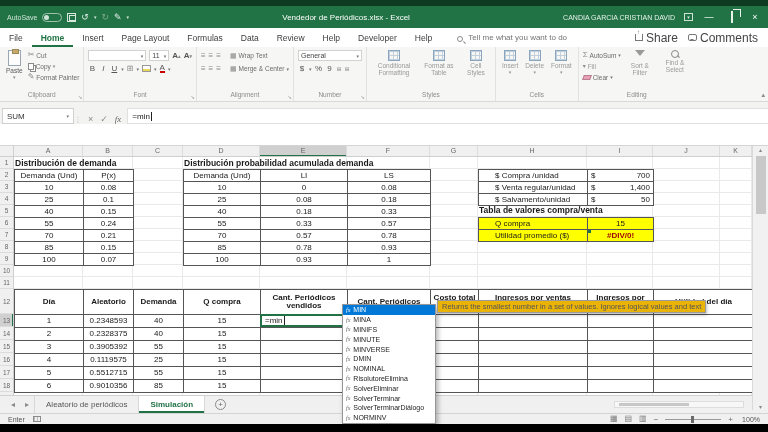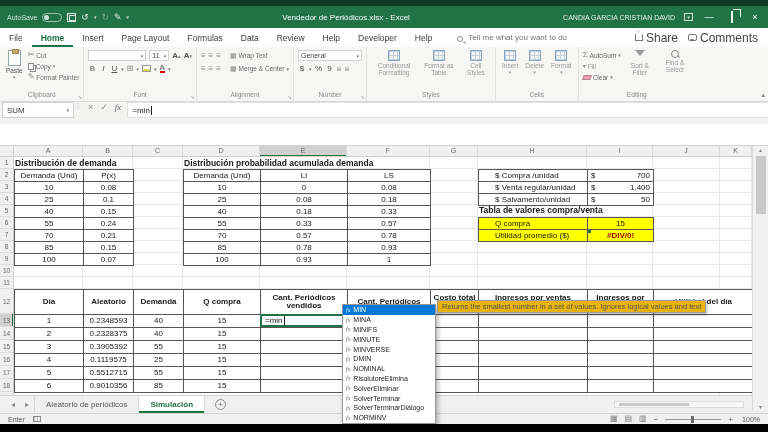--- a/index.html
+++ b/index.html
@@ -56,21 +56,21 @@
   .bi{font-size:8px;color:#555;width:8px;text-align:center}
   .u-l{text-decoration:underline}
   .i-fill{width:9px;height:7px;border:1px solid #999;background:linear-gradient(#fff 60%,#e9d75a 60%)}
   .i-fcolor{font-size:8px;color:#555;border-bottom:2px solid #c00;line-height:1;height:9px}
   .i-gridbox{width:12px;height:11px;border:1px solid #8aa5c0;background:repeating-linear-gradient(0deg,#c3cfdb 0 1px,transparent 1px 4px),repeating-linear-gradient(90deg,#c3cfdb 0 1px,transparent 1px 4px)}
   .i-funnel{width:0;height:0;border:5px solid transparent;border-top:6px solid #9a9a9a}
   .i-eraser{width:8px;height:5px;background:#e8a0b4;transform:skewX(-20deg);border:1px solid #b97d92}
   .dim-t{color:#9a9a9a}
   .collapse{position:absolute;right:3px;bottom:2px;font-size:7px;color:#8a8a8a}
   
-  .frow{height:22px;background:#f3f3f2;display:flex;align-items:flex-start;flex:0 0 auto;padding-left:2px}
+  .frow{height:22px;background:#f3f3f2;display:flex;align-items:flex-end;flex:0 0 auto;padding-left:2px}
   .namebox{width:72px;height:16px;background:#fff;border:1px solid #d0d0d0;display:flex;align-items:center;justify-content:space-between;font-size:8px;color:#333;padding:0 4px}
   .nb-caret{font-size:5px;color:#777}
   .fdots{width:8px;text-align:center;color:#b0b0b0;font-size:7px}
   .fbtns{display:flex;align-items:center;gap:7px;padding:0 6px;font-size:9px;color:#8a8a8a}
   .fxlbl{font-style:italic;font-family:"Liberation Serif",serif;font-size:9px;color:#666}
   .finput{flex:1;height:16px;background:#fff;border:1px solid #e0e0e0;border-right:none;display:flex;align-items:center;font-size:8px;color:#222;padding-left:4px}
   .caret-bar{display:inline-block;width:1px;height:9px;background:#222;margin-left:1px}
   .fext{height:22px;background:#fff;border-bottom:1px solid #d4d4d4;flex:0 0 auto}
   
   .sheet{position:relative;height:249px;background:#fff;flex:0 0 auto}

